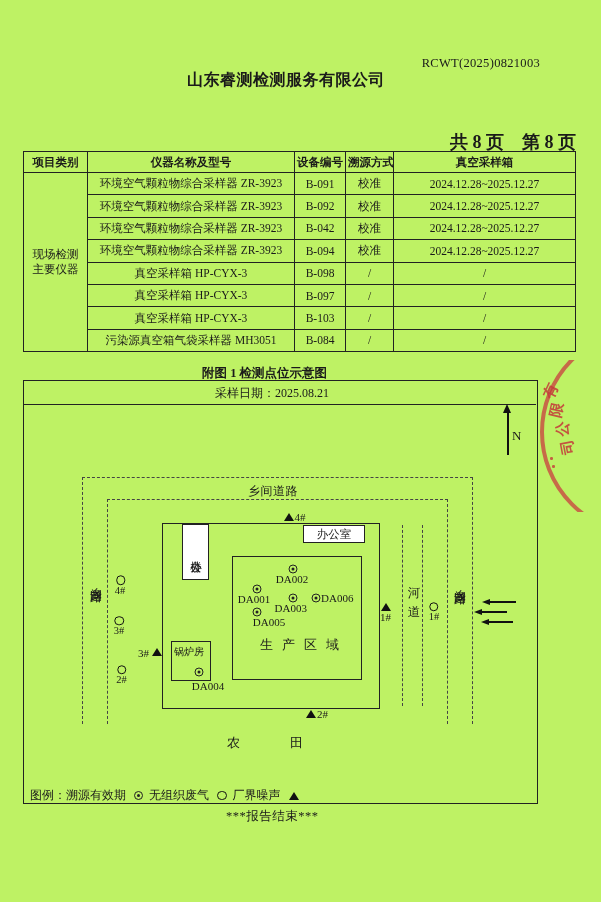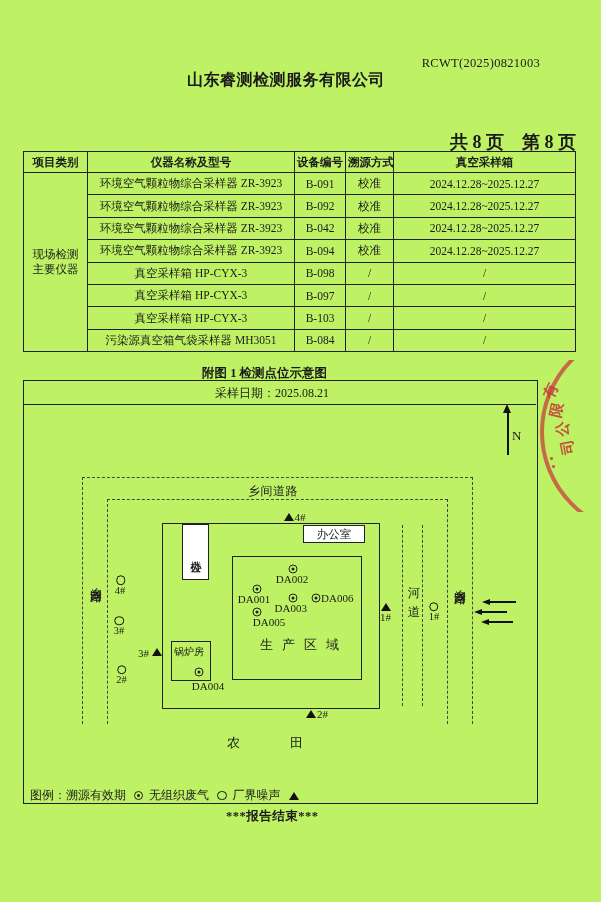--- a/index.html
+++ b/index.html
@@ -63,21 +63,21 @@
   .mk-small{font-size:10.5px;transform:translateX(-50%);white-space:nowrap;}
   .plain-label{font-size:11px;white-space:nowrap;}
   
   .flow-arrow{height:7px;}
   .flow-arrow .shaft{position:absolute;left:6px;right:0;top:2.7px;height:1.6px;background:#111;}
   .flow-arrow .head{position:absolute;left:0;top:0;width:0;height:0;border-top:3.4px solid transparent;border-bottom:3.4px solid transparent;border-right:8px solid #111;}
   
   .legend{left:30px;top:787px;font-size:12px;display:flex;align-items:center;white-space:nowrap;}
   .legend .sym-org,.legend .sym-open{position:relative;display:inline-block;transform:none;margin:0 6px 0 8px;}
   .legend .tri{display:inline-block;margin:0 0 0 8px;}
-  .end-text{left:226px;top:808px;font-size:12.5px;font-weight:700;letter-spacing:.5px;}
+  .end-text{left:226px;top:808px;font-size:12.5px;font-weight:400;letter-spacing:.5px;}
   
   .stamp-clip{left:530px;top:360px;width:71px;height:152px;overflow:hidden;}
   .stamp-circle{position:absolute;left:10px;top:-32px;width:200px;height:200px;border-radius:50%;border:4.5px solid rgba(201,68,64,0.78);}
   .stamp-char{position:absolute;font-size:15px;font-weight:700;color:rgba(196,60,58,0.88);font-family:"Liberation Serif","DejaVu Serif",serif;}
   .stamp-dot{position:absolute;width:2.5px;height:2.5px;border-radius:50%;background:rgba(196,60,58,0.8);}
 </style>
 </head>
 <body>
 
 <div id="page">

